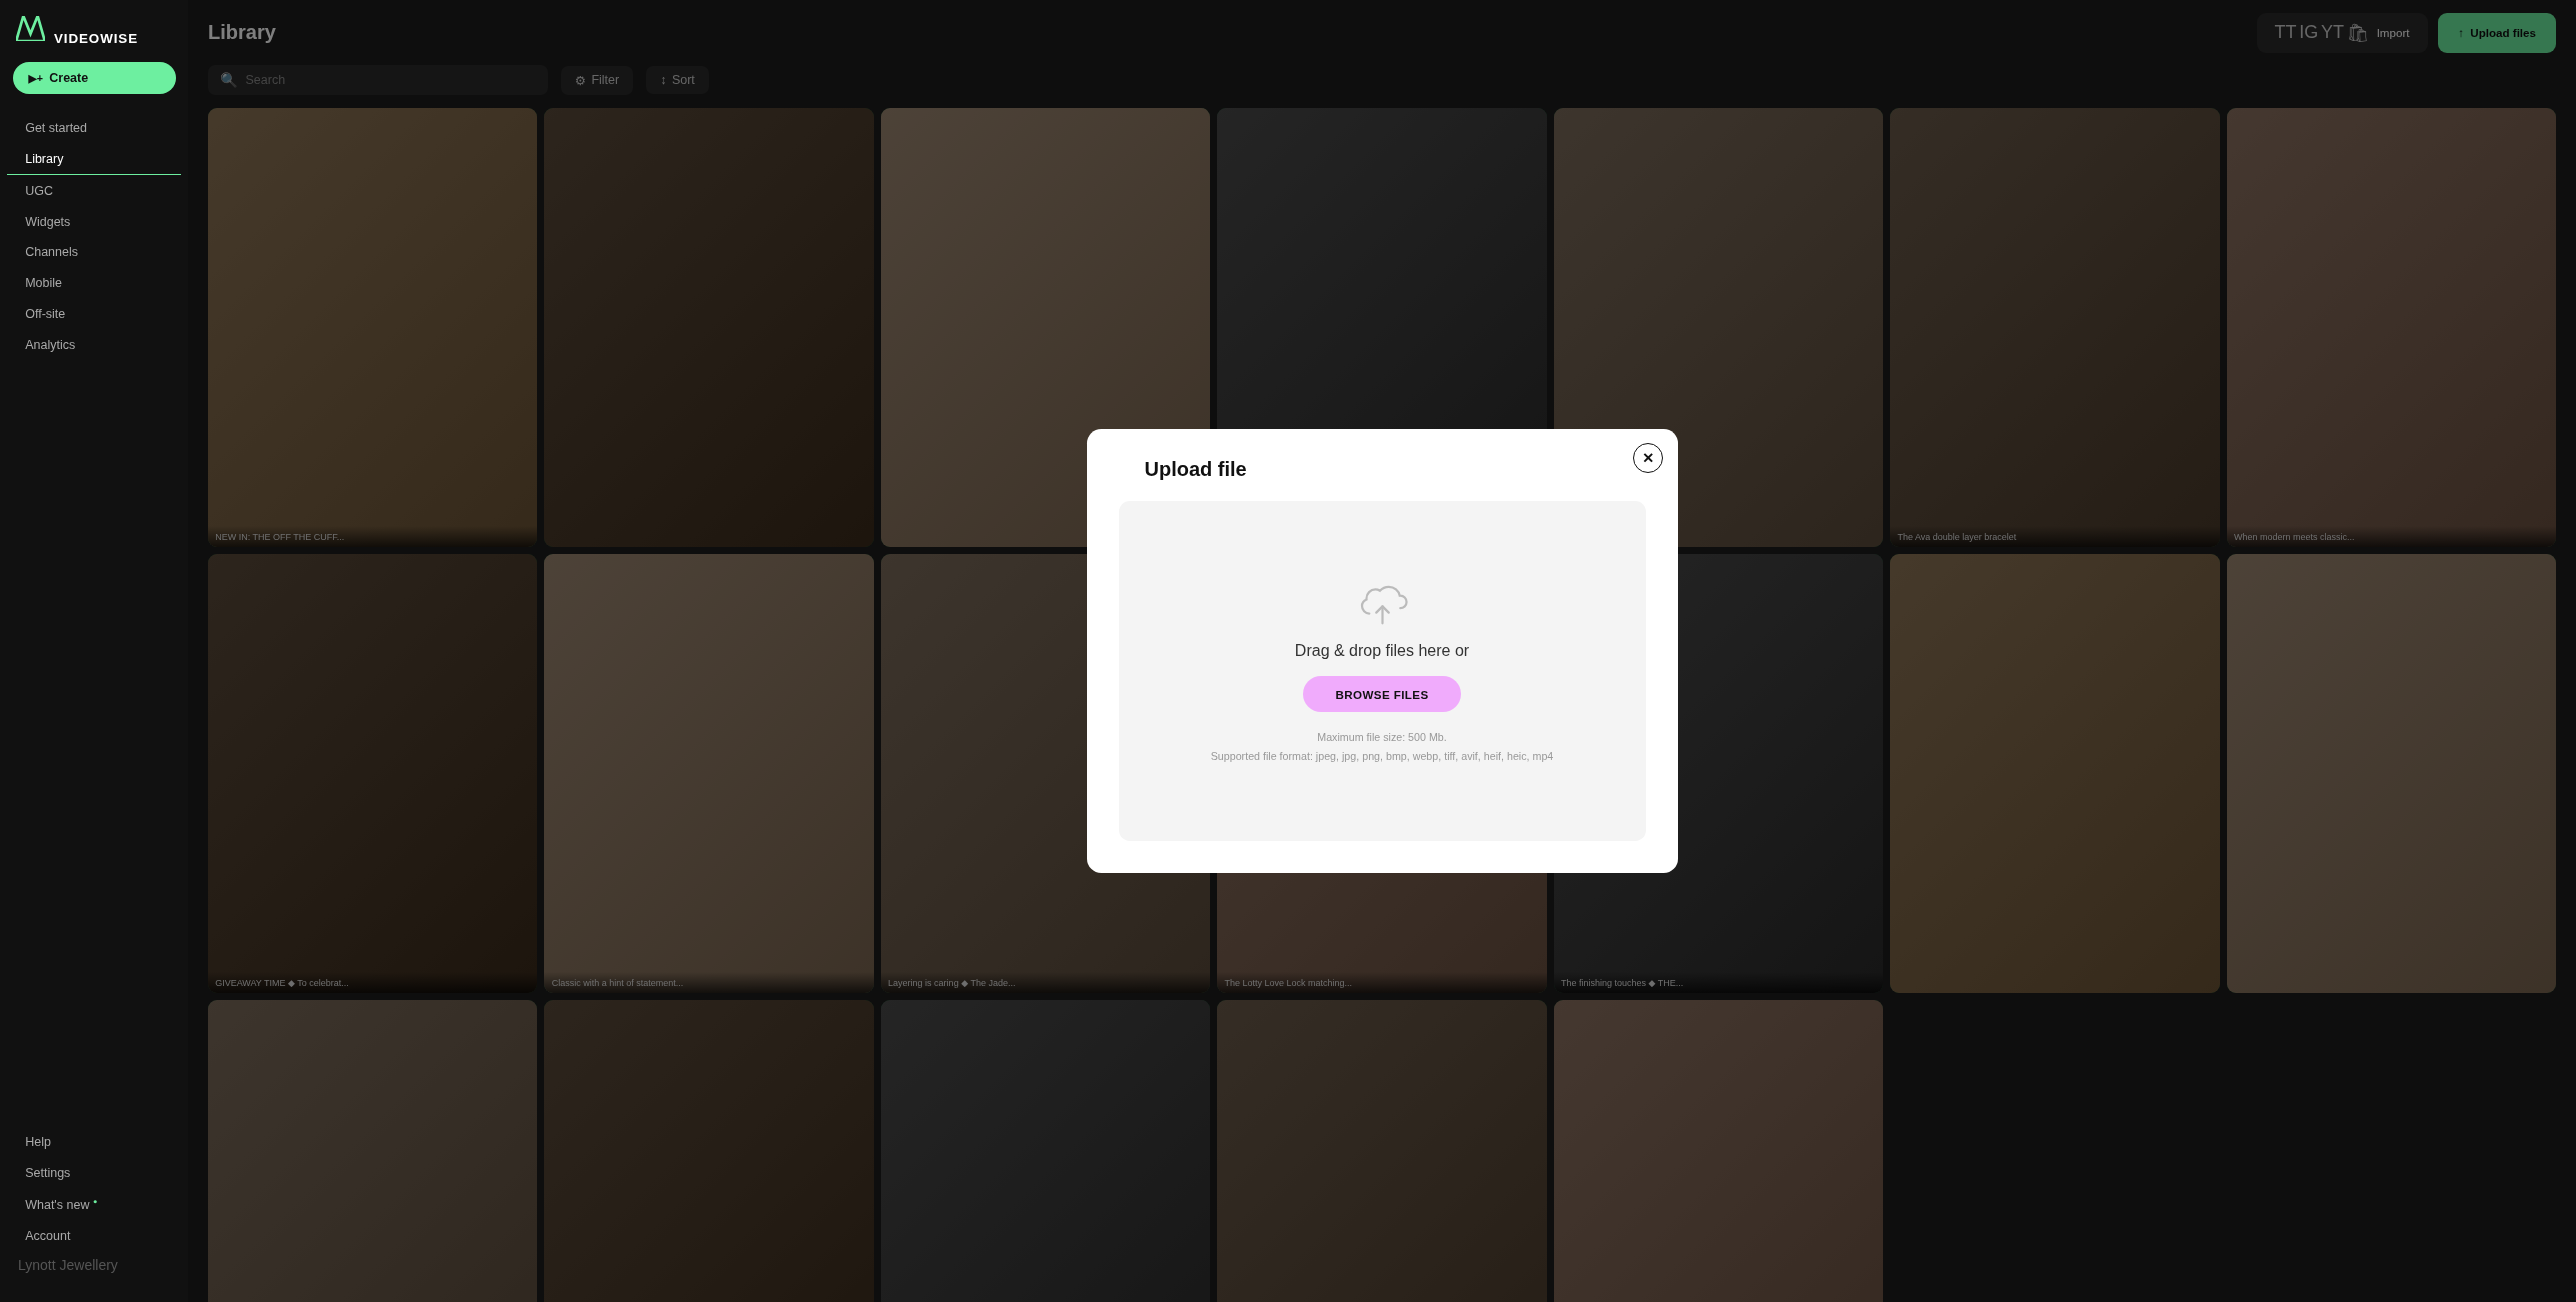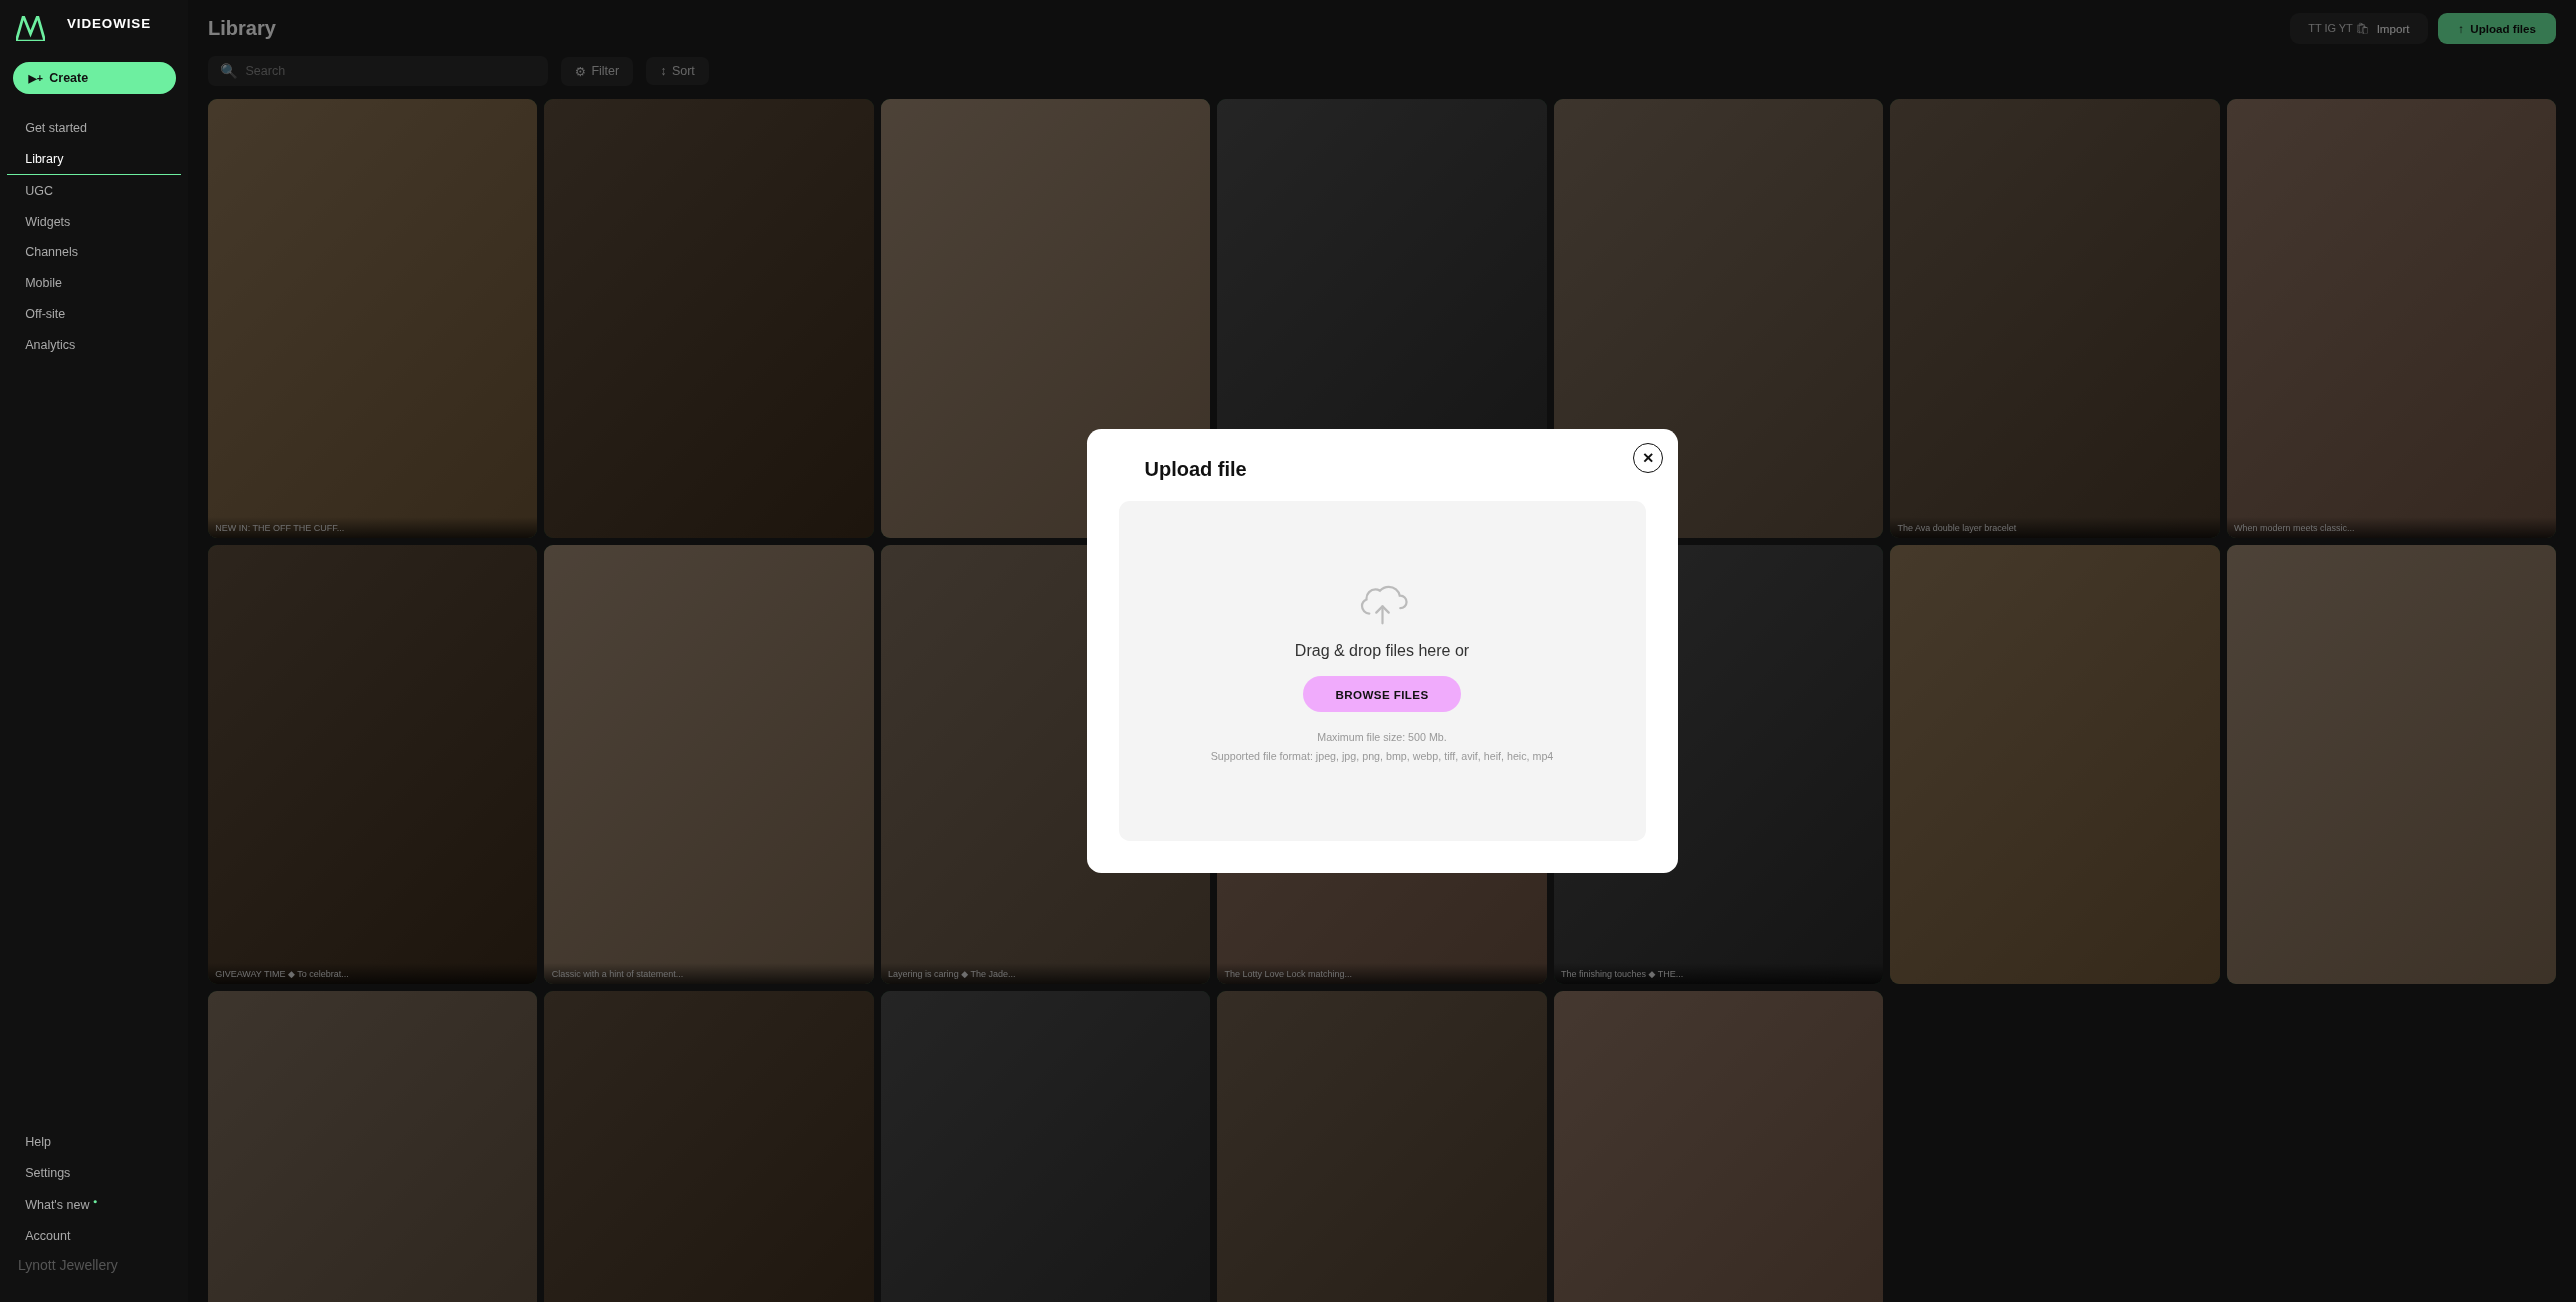--- a/index.html
+++ b/index.html
@@ -11,22 +11,22 @@
       min-width: 188px;
       background: #111;
       display: flex;
       flex-direction: column;
       padding: 16px 0;
       height: 100vh;
     }
     .logo-area {
       padding: 0 16px 16px 16px;
       display: flex;
-      align-items: flex-start;
-      gap: 22px;
+      align-items: flex-end;
+      gap: 9px;
     }
     .logo-icon {
       color: #6defa0;
       font-size: 20px;
       font-weight: 900;
     }
     .logo-text {
       color: #fff;
       font-size: 13.4px;
       font-weight: 700;
@@ -107,21 +107,21 @@
       font-size: 11.6px;
       cursor: pointer;
       display: flex;
       align-items: center;
       gap: 7.2px;
     }
     .import-btn .social-icons {
       display: flex;
       gap: 2.7px;
     }
-    .social-icon { font-size: 11px; color: #ccc; }
+    .social-icon { font-size: 18px; color: #ccc; }
     .upload-btn {
       background: #6defa0;
       border: none;
       border-radius: 9px;
       padding: 9px 20px;
       color: #111;
       font-size: 11.6px;
       font-weight: 600;
       cursor: pointer;
       display: flex;

